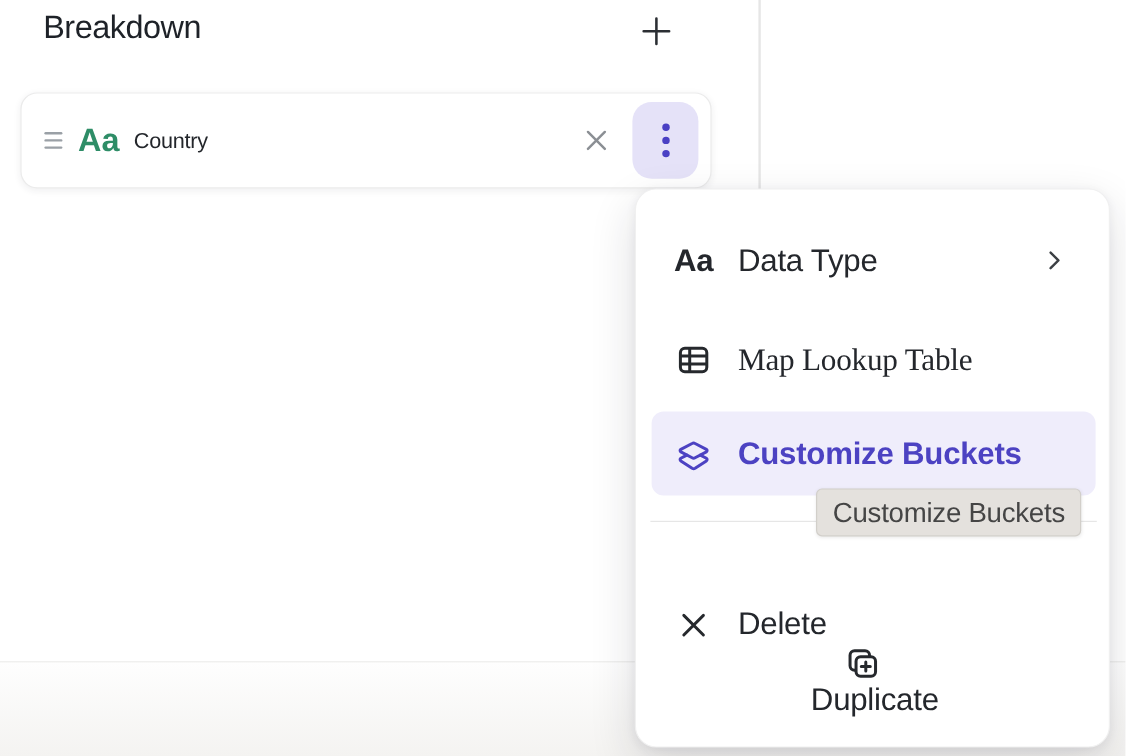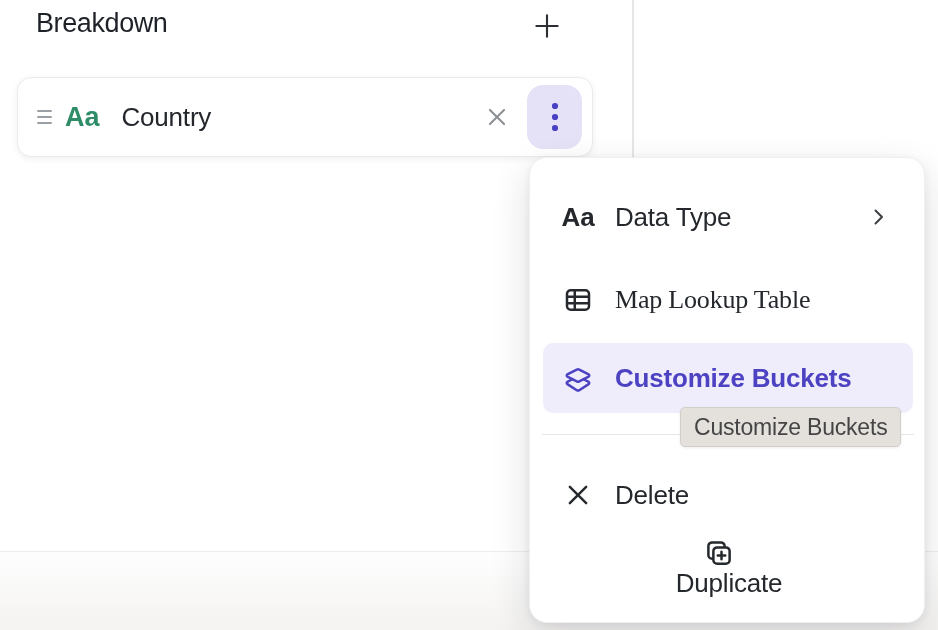--- a/index.html
+++ b/index.html
@@ -23,21 +23,21 @@
   .field-card{
     position:absolute;left:17px;top:77px;width:576px;height:80px;
     background:#fff;border:1px solid #ebebeb;border-radius:14px;
     box-shadow:0 2px 6px rgba(40,40,60,0.07);
     display:flex;align-items:center;box-sizing:border-box;
     padding:0 10px 0 19px;z-index:2;
   }
   .drag-handle{display:flex;flex-direction:column;gap:4px;cursor:grab;background:none;border:none;padding:2px 0;}
   .drag-handle i{display:block;width:15px;height:2px;background:#9aa0a6;border-radius:1px;}
   .type-glyph{color:#2e8d67;font-size:27px;font-weight:600;margin-left:13px;line-height:1;}
-  .field-name{font-size:26px;color:#23262b;margin-left:22px;letter-spacing:-0.2px;}
+  .field-name{font-size:18px;color:#23262b;margin-left:12px;letter-spacing:-0.2px;}
   .flex-spacer{flex:1;}
   .close-btn{
     width:34px;height:34px;background:none;border:none;cursor:pointer;padding:0;
     display:flex;align-items:center;justify-content:center;margin-right:13px;
   }
   .dots-btn{
     width:55px;height:64px;border-radius:16px;border:none;cursor:pointer;
     background:#e5e2f8;display:flex;align-items:center;justify-content:center;padding:0;
   }
   
@@ -59,21 +59,21 @@
     display:flex;align-items:center;padding:0 28px 0 32px;cursor:pointer;
     font-size:26px;color:#24272c;letter-spacing:-0.2px;background:none;border:none;text-align:left;
   }
   #mi-0{top:18px;height:82px;}
   #mi-1{top:100px;height:84px;font-family:Liberation Serif, serif;}
   #mi-2{
     top:185px;height:70px;left:13px;width:370px;
     background:#efedfb;border-radius:10px;color:#4c42c2;font-weight:600;
     padding:0 28px 0 19px;
   }
-  #mi-3{top:297px;height:80px;}
+  #mi-3{top:297px;height:80px;align-items:flex-end;}
   #mi-4{top:380px;height:82px;flex-direction:column;}
   .menu-divider{position:absolute;top:276px;left:12px;width:372px;height:1px;background:#e6e6e6;}
   .mi-icon{width:32px;display:flex;justify-content:center;align-items:center;margin-right:21px;flex:none;}
   .glyph-icon{font-size:26px;font-weight:600;color:#24272c;line-height:1;}
   #mi-0 .submenu-chevron{position:absolute;right:34px;top:50%;transform:translateY(-50%);display:flex;}
   
   .tooltip{
     position:absolute;left:680px;top:407px;height:40px;line-height:38px;
     padding:0 13px;background:#e4e1dd;border:1px solid #d2cfca;border-radius:5px;
     font-size:23px;color:#454545;z-index:10;box-sizing:border-box;white-space:nowrap;

